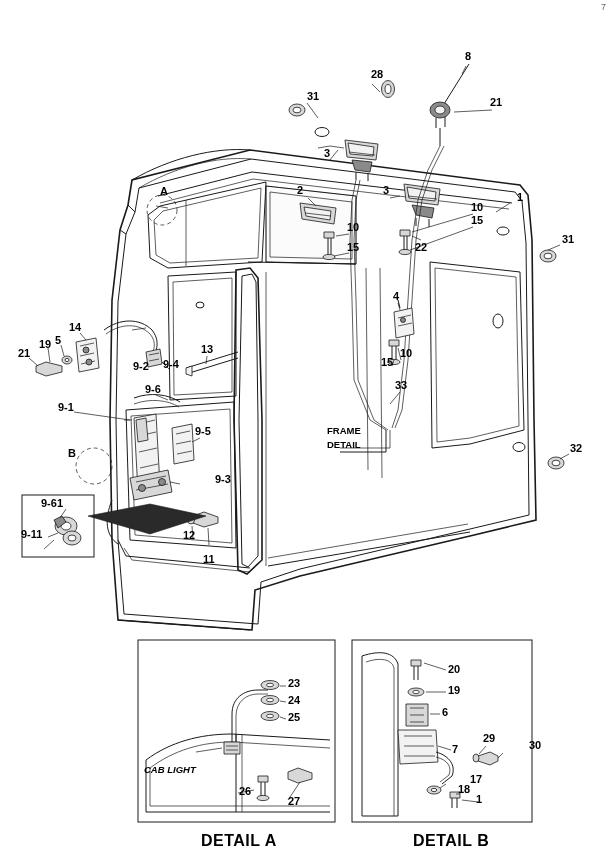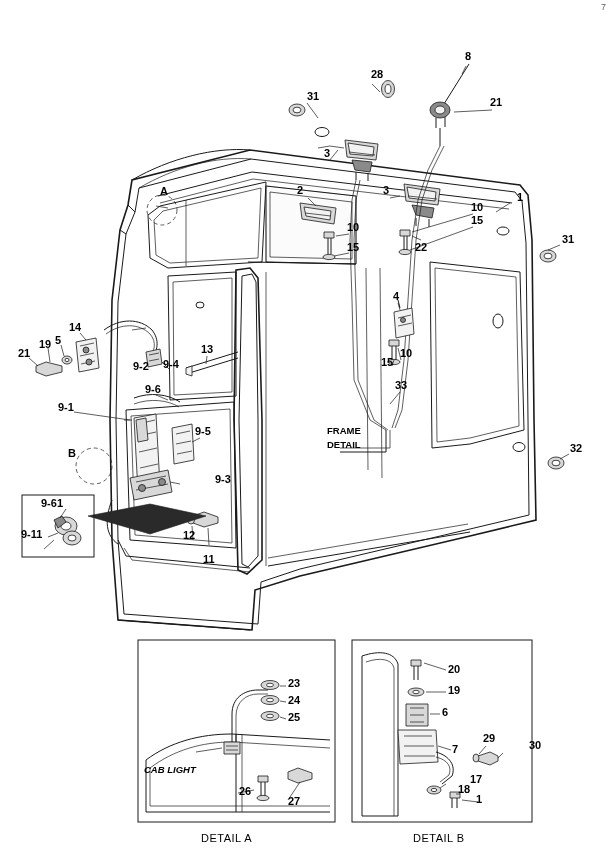--- a/index.html
+++ b/index.html
@@ -36,22 +36,22 @@
     font-weight: bold;
     color: #000;
     white-space: nowrap;
     line-height: 1;
   }
   .lbl.small {
     font-size: 9.5px;
     font-weight: bold;
   }
   .lbl.caption {
-    font-size: 11px;
-    font-weight: normal;
+    font-size: 16px;
+    font-weight: bold;
     letter-spacing: 0.5px;
   }
   .watermark {
     position: absolute;
     left: 36px;
     top: 8px;
     font-family: "Liberation Serif", serif;
     font-size: 62px;
     font-weight: bold;
     letter-spacing: 2px;

